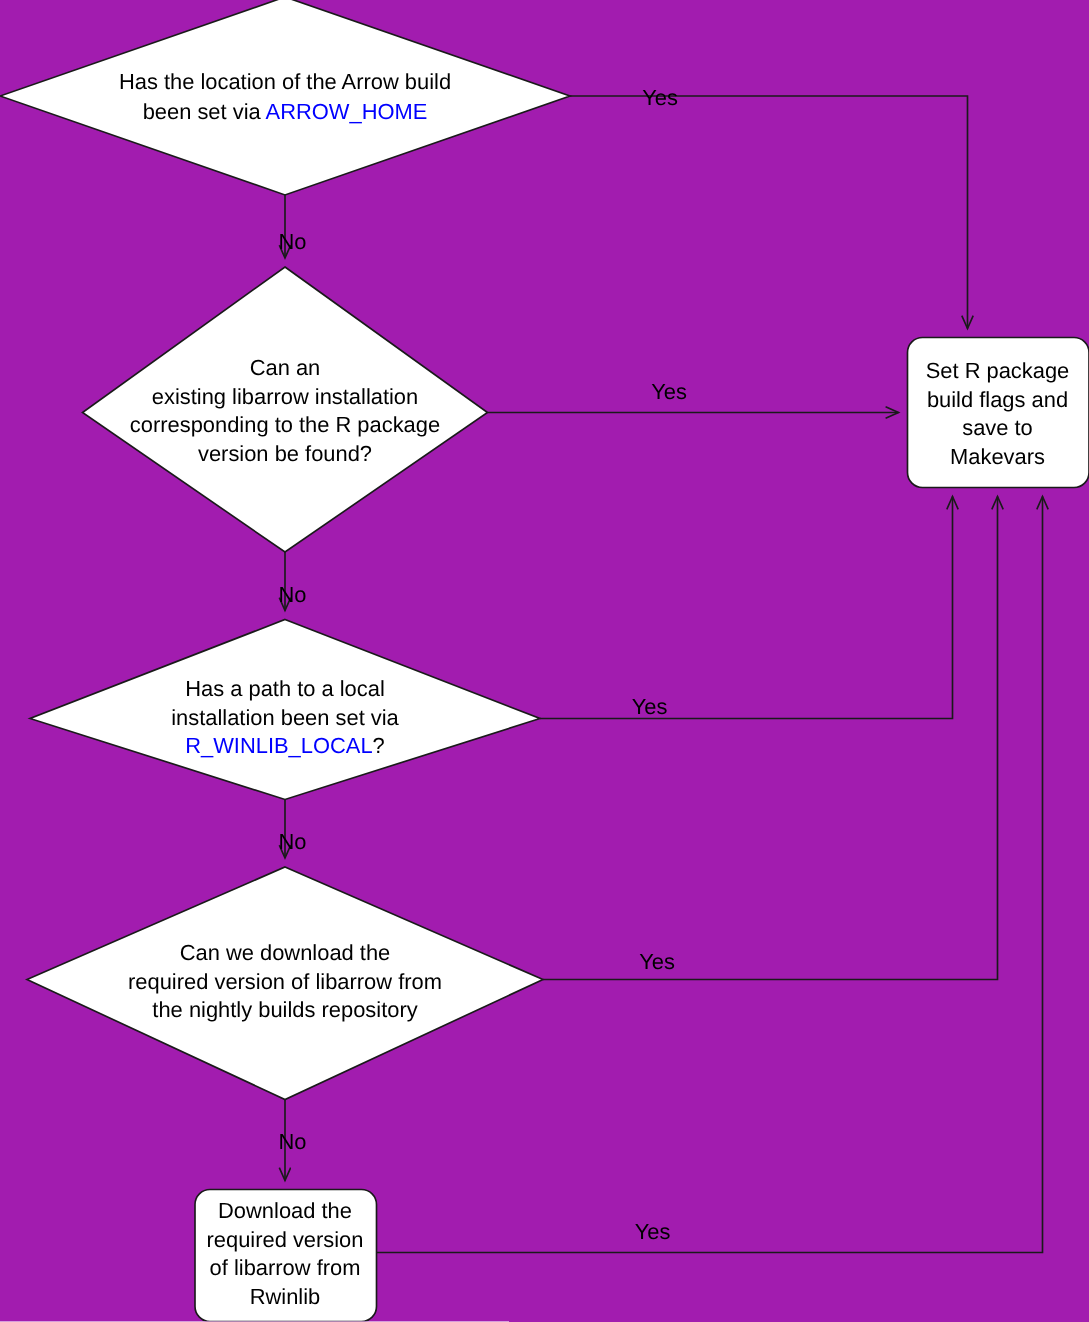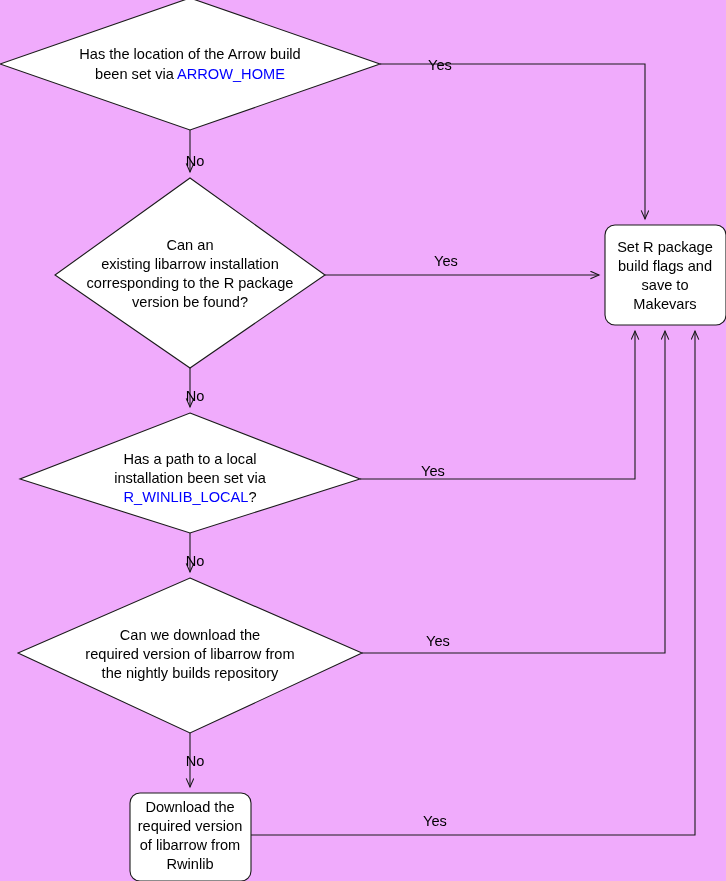--- a/index.html
+++ b/index.html
@@ -4,21 +4,21 @@
 <style>
   html, body {
     margin: 0;
     padding: 0;
     background: #ffffff;
   }
   #flowchart-root {
     position: relative;
     width: 726px;
     height: 881px;
-    background: #f0abfc;
+    background: #a21caf;
     overflow: hidden;
     font-family: "Liberation Sans", sans-serif;
   }
   svg.diagram {
     display: block;
     width: 726px;
     height: 881px;
   }
   .node-shape {
     fill: #ffffff;

